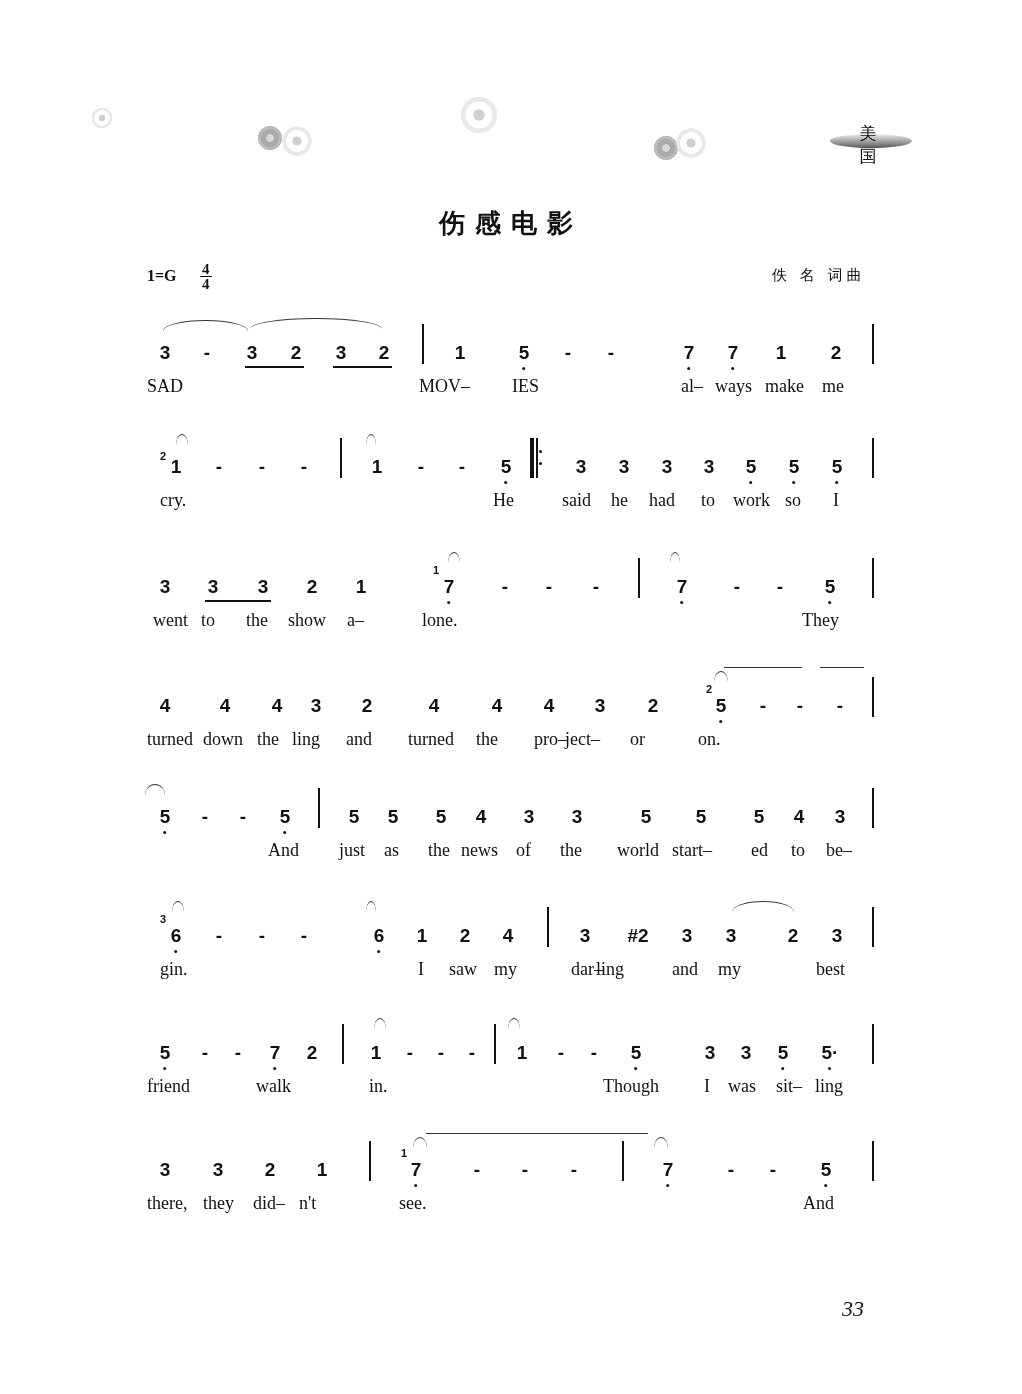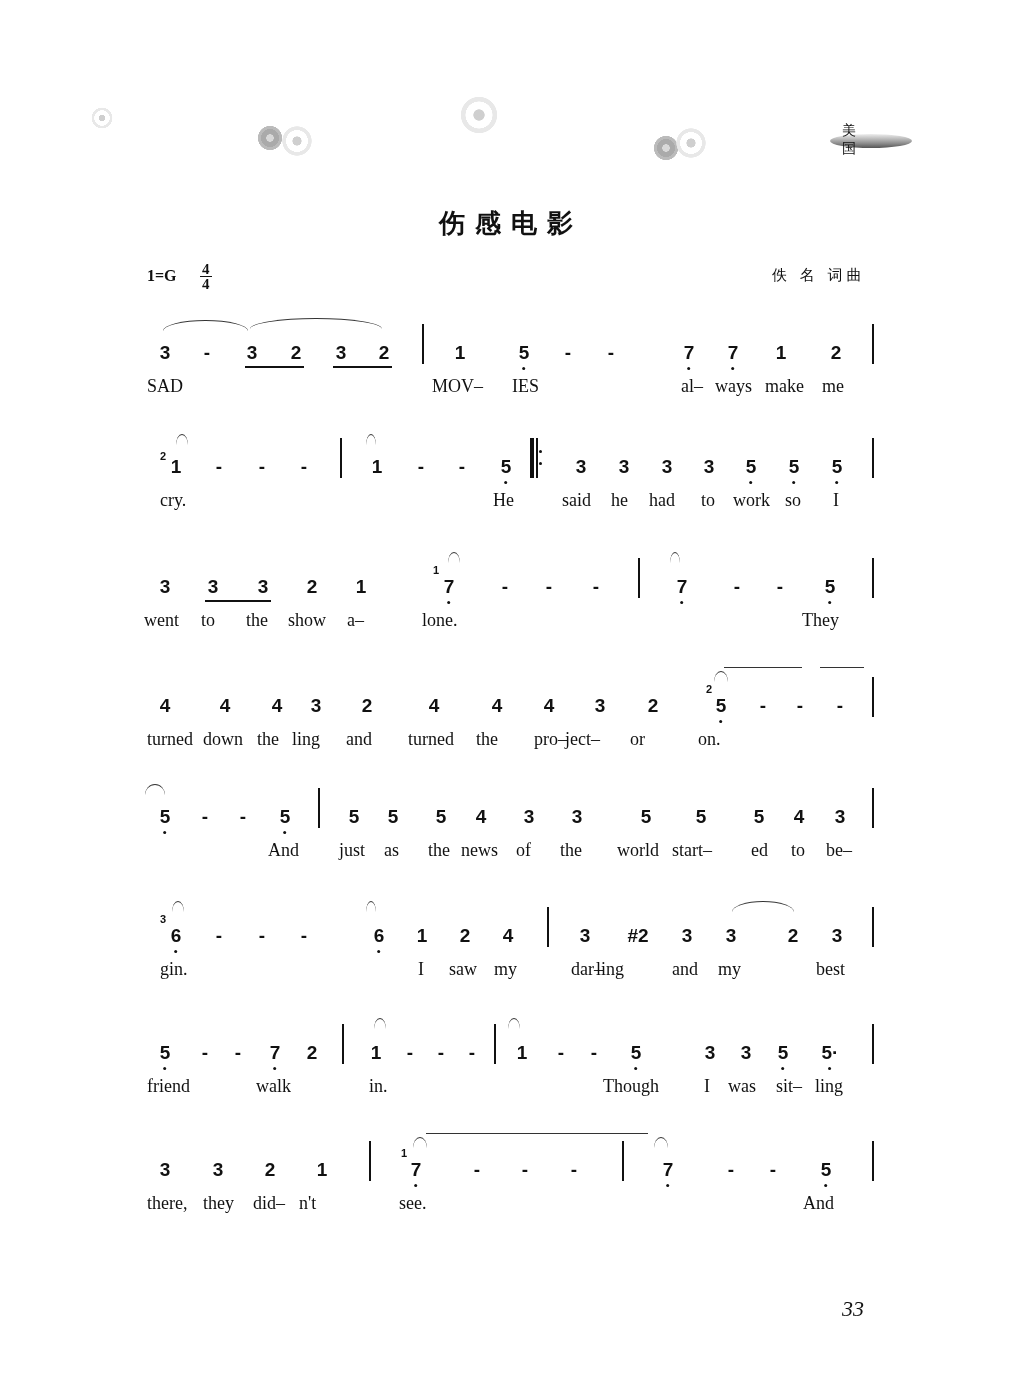--- a/index.html
+++ b/index.html
@@ -1,21 +1,21 @@
 <!DOCTYPE html>
 <html><head>
 <meta charset="utf-8">
 <style>
   html,body{margin:0;padding:0;background:#fff;}
   body{width:1022px;height:1394px;position:relative;overflow:hidden;font-family:"DejaVu Sans",sans-serif;color:#111;}
   .petal{position:absolute;border-radius:50%;background:radial-gradient(circle,#cfcfcf 0 18%,#fff 20% 45%,#e8e8e8 46% 60%,rgba(255,255,255,0) 62%);}
   .petal.dark{background:radial-gradient(circle,#d8d8d8 0 18%,#aaa 20% 45%,#bbb 46% 60%,rgba(255,255,255,0) 62%);}
   .country-badge{position:absolute;left:830px;top:122px;width:82px;height:28px;}
   .badge-oval{position:absolute;left:0;top:12px;width:82px;height:14px;border-radius:50%;background:linear-gradient(#eee,#888 70%,#555);}
-  .badge-text{position:absolute;left:12px;top:0;font-size:14px;letter-spacing:18px;font-family:"DejaVu Sans",sans-serif;}
+  .badge-text{position:absolute;left:12px;top:0;font-size:17px;letter-spacing:18px;font-family:"DejaVu Sans",sans-serif;text-align:center;}
   .title{position:absolute;left:0;width:1022px;top:206px;text-align:center;font-size:26px;font-weight:bold;letter-spacing:10px;}
   .key{position:absolute;left:147px;top:267px;font-family:"Liberation Serif",serif;font-size:16px;font-weight:bold;}
   .frac{position:absolute;left:200px;top:262px;font-family:"Liberation Serif",serif;font-weight:bold;font-size:15px;text-align:center;line-height:14px;}
   .frac .num{border-bottom:1.5px solid #111;padding:0 2px;}
   .credit{position:absolute;left:772px;top:266px;font-size:15px;letter-spacing:4px;}
   .line{position:absolute;left:0;width:1022px;}
   .n{position:absolute;font-family:"Liberation Sans",sans-serif;font-weight:bold;font-size:19px;transform:translateX(-50%);top:0;}
   .dot-below::after{content:"";position:absolute;left:50%;bottom:-6px;width:3px;height:3px;background:#111;border-radius:50%;transform:translateX(-50%);}
   .grace{position:absolute;font-family:"Liberation Sans",sans-serif;font-size:11px;font-weight:bold;transform:translateX(-50%);}
   .bar{position:absolute;top:-18px;width:1.5px;height:40px;background:#111;}
@@ -69,21 +69,21 @@
   <span class="n" style="left:460px">1</span>
   <span class="n dot-below" style="left:524px">5</span>
   <span class="n" style="left:568px">-</span>
   <span class="n" style="left:611px">-</span>
   <span class="n dot-below" style="left:689px">7</span>
   <span class="n dot-below" style="left:733px">7</span>
   <span class="n" style="left:781px">1</span>
   <span class="n" style="left:836px">2</span>
   <div class="bar" style="left:872px"></div>
   <span class="lyr l" style="left:147px">SAD</span>
-  <span class="lyr l" style="left:432px">MOV–</span>
+  <span class="lyr l" style="left:419px">MOV–</span>
   <span class="lyr l" style="left:512px">IES</span>
   <span class="lyr l" style="left:681px">al–</span>
   <span class="lyr l" style="left:715px">ways</span>
   <span class="lyr l" style="left:765px">make</span>
   <span class="lyr l" style="left:822px">me</span>
 </div>
 
 <div class="line" style="top:456px;">
   <span class="grace" style="left:163px;top:-6px">2</span>
   <div class="slur" style="left:176px;width:12px;top:-22px;"></div>
@@ -135,21 +135,21 @@
   <span class="n dot-below" style="left:449px">7</span>
   <span class="n" style="left:505px">-</span>
   <span class="n" style="left:549px">-</span>
   <span class="n" style="left:596px">-</span>
   <div class="bar" style="left:638px"></div>
   <span class="n dot-below" style="left:682px">7</span>
   <span class="n" style="left:737px">-</span>
   <span class="n" style="left:780px">-</span>
   <span class="n dot-below" style="left:830px">5</span>
   <div class="bar" style="left:872px"></div>
-  <span class="lyr l" style="left:144px">went</span>
+  <span class="lyr l" style="left:153px">went</span>
   <span class="lyr l" style="left:201px">to</span>
   <span class="lyr l" style="left:246px">the</span>
   <span class="lyr l" style="left:288px">show</span>
   <span class="lyr l" style="left:347px">a–</span>
   <span class="lyr l" style="left:422px">lone.</span>
   <span class="lyr l" style="left:802px">They</span>
 </div>
 
 <div class="line" style="top:695px;">
   <span class="n" style="left:165px">4</span>

